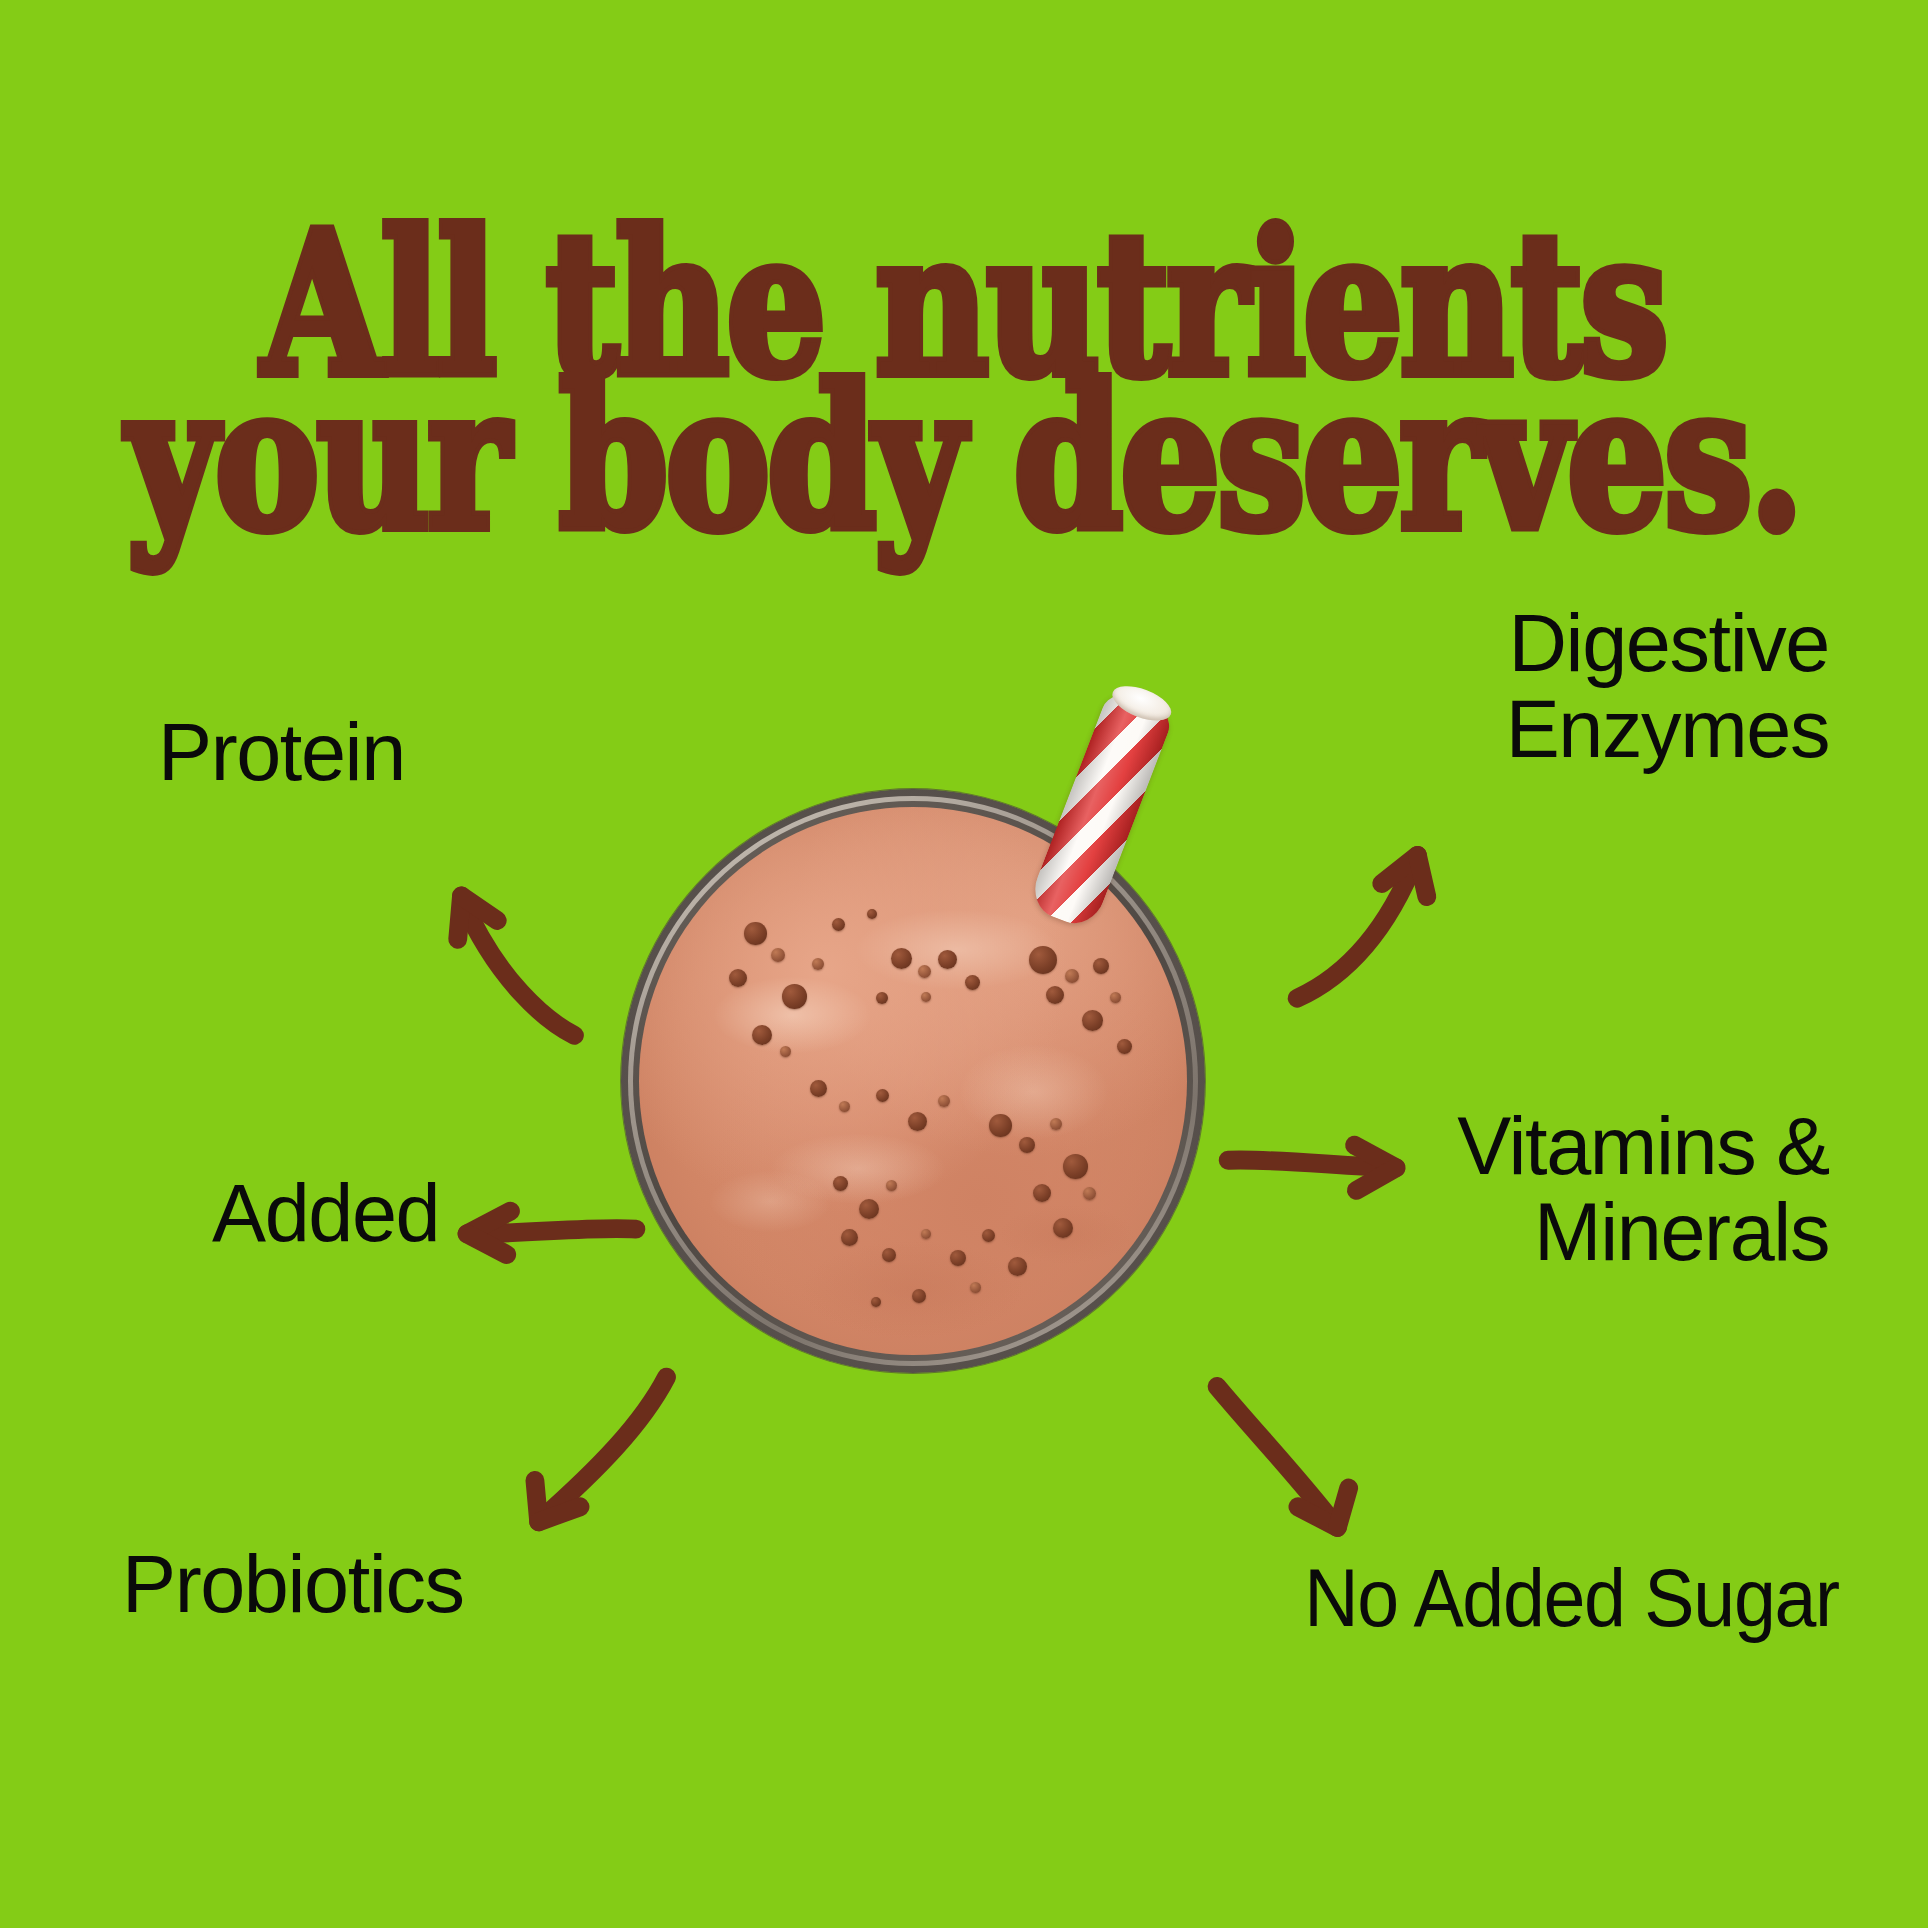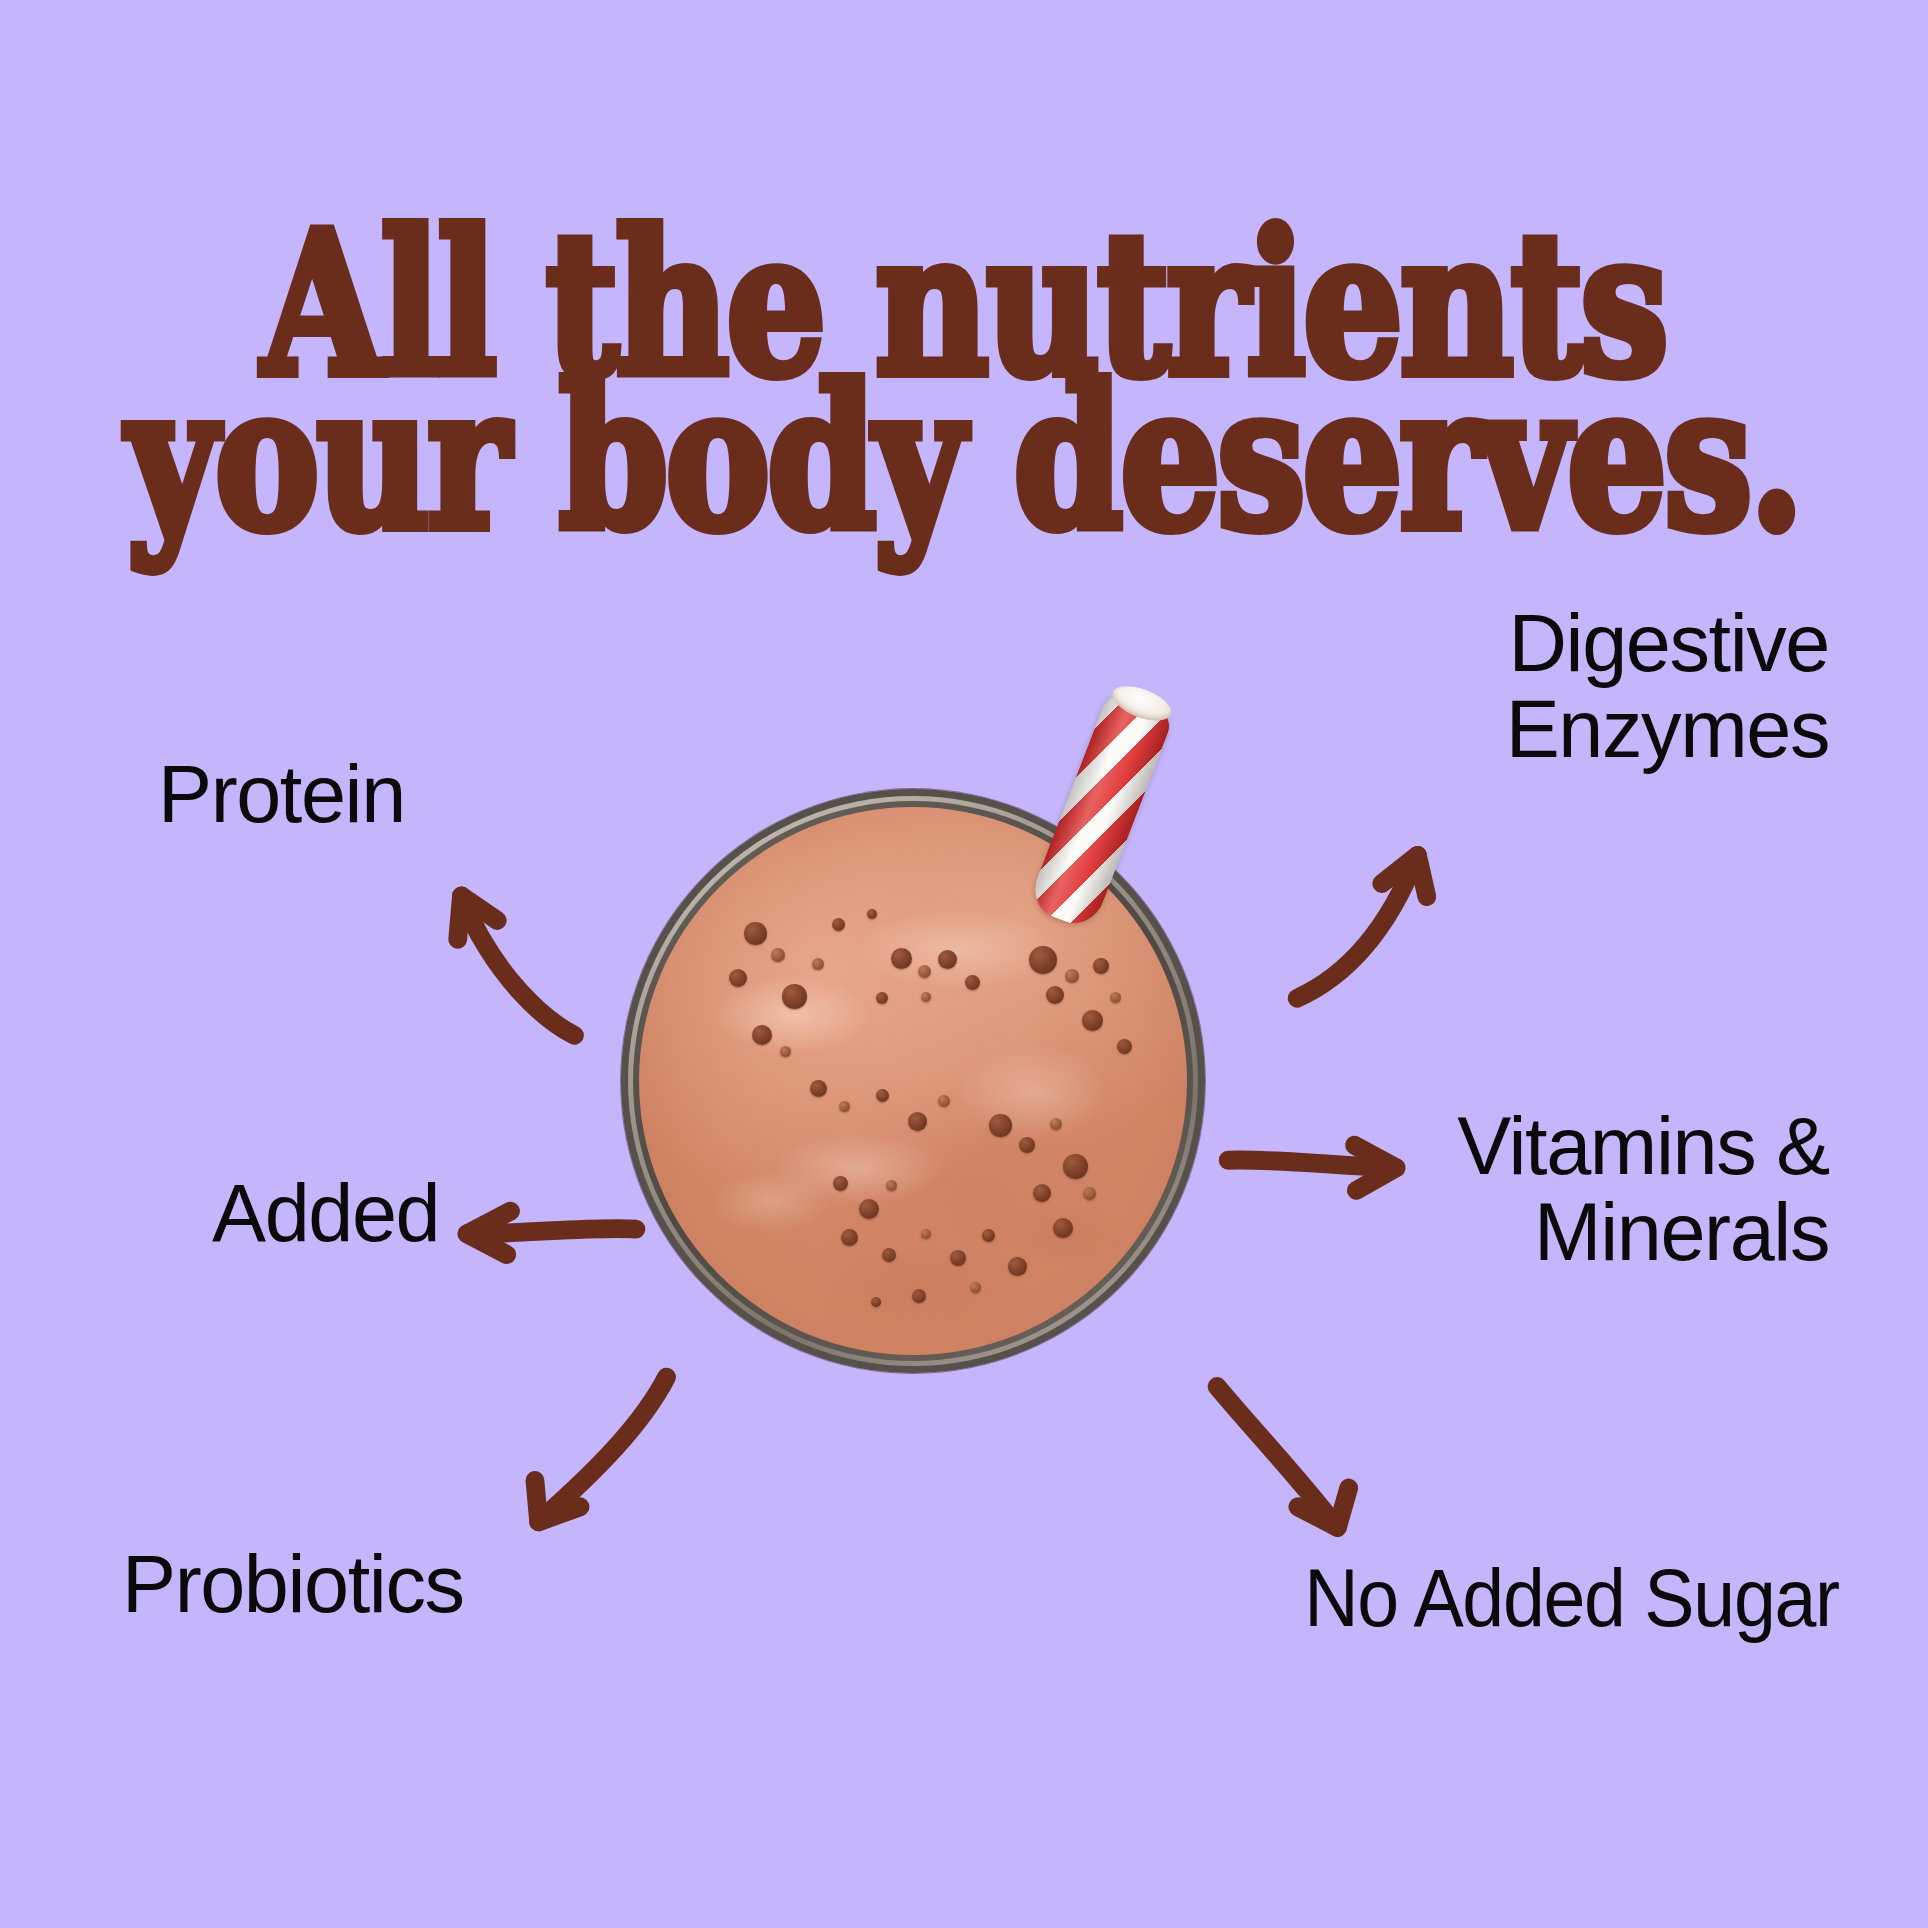--- a/index.html
+++ b/index.html
@@ -170,21 +170,21 @@
   #arrow-protein            { left: 405px;  top: 847px;  }
   #arrow-fibre              { left: 452px;  top: 1196px; }
   #arrow-probiotics         { left: 499px;  top: 1347px; }
   #arrow-digestive-enzymes  { left: 1252px; top: 829px;  }
   #arrow-vitamins-minerals  { left: 1215px; top: 1130px; }
   #arrow-no-added-sugar     { left: 1168px; top: 1347px; }
 </style>
 </head>
 <body style="background: rgb(229, 215, 195);">
 
-<div id="stage" style="background: #c4b5fd; text-decoration: underline;">
+<div id="stage" style="background: #84cc16; text-decoration: underline;">
 
   <h1 class="headline" style="color: rgb(107, 45, 27); -webkit-text-stroke: 8.5px rgb(107, 45, 27);">
     <span class="hl-line l1">All the nutrients</span>
     <span class="hl-line l2">your body deserves.</span>
   </h1>
 
   <div id="glass-wrap">
     <div class="glass-outer"></div>
     <div class="glass-rim2"></div>
     <div class="glass-rim3"></div>
@@ -279,21 +279,21 @@
     <path d="M192 40 L148 16" stroke-width="20" style="stroke: rgb(107, 45, 27);"></path>
     <path d="M192 40 L150 64" stroke-width="20" style="stroke: rgb(107, 45, 27);"></path>
   </svg>
 
   <svg class="arrow-svg" id="arrow-no-added-sugar" width="273" height="235" viewBox="0 0 290 250">
     <path d="M52 42 C92 90 138 138 178 190" stroke-width="20" style="stroke: rgb(107, 45, 27);"></path>
     <path d="M180 192 L138 170" stroke-width="20" style="stroke: rgb(107, 45, 27);"></path>
     <path d="M180 192 L192 150" stroke-width="20" style="stroke: rgb(107, 45, 27);"></path>
   </svg>
 
-  <div class="label" id="label-protein" style="color: rgb(10, 10, 10); margin-top: 42px;">Protein</div>
+  <div class="label" id="label-protein" style="color: rgb(10, 10, 10);">Protein</div>
 
   <div class="label" id="label-fibre" style="color: rgb(10, 10, 10);">Added</div>
 
   <div class="label" id="label-digestive-enzymes" style="color: rgb(10, 10, 10);">Digestive
 Enzymes</div>
 
   <div class="label" id="label-probiotics" style="color: rgb(10, 10, 10);">Probiotics</div>
 
   <div class="label" id="label-vitamins-minerals" style="color: rgb(10, 10, 10);">Vitamins &amp;
 Minerals</div>

